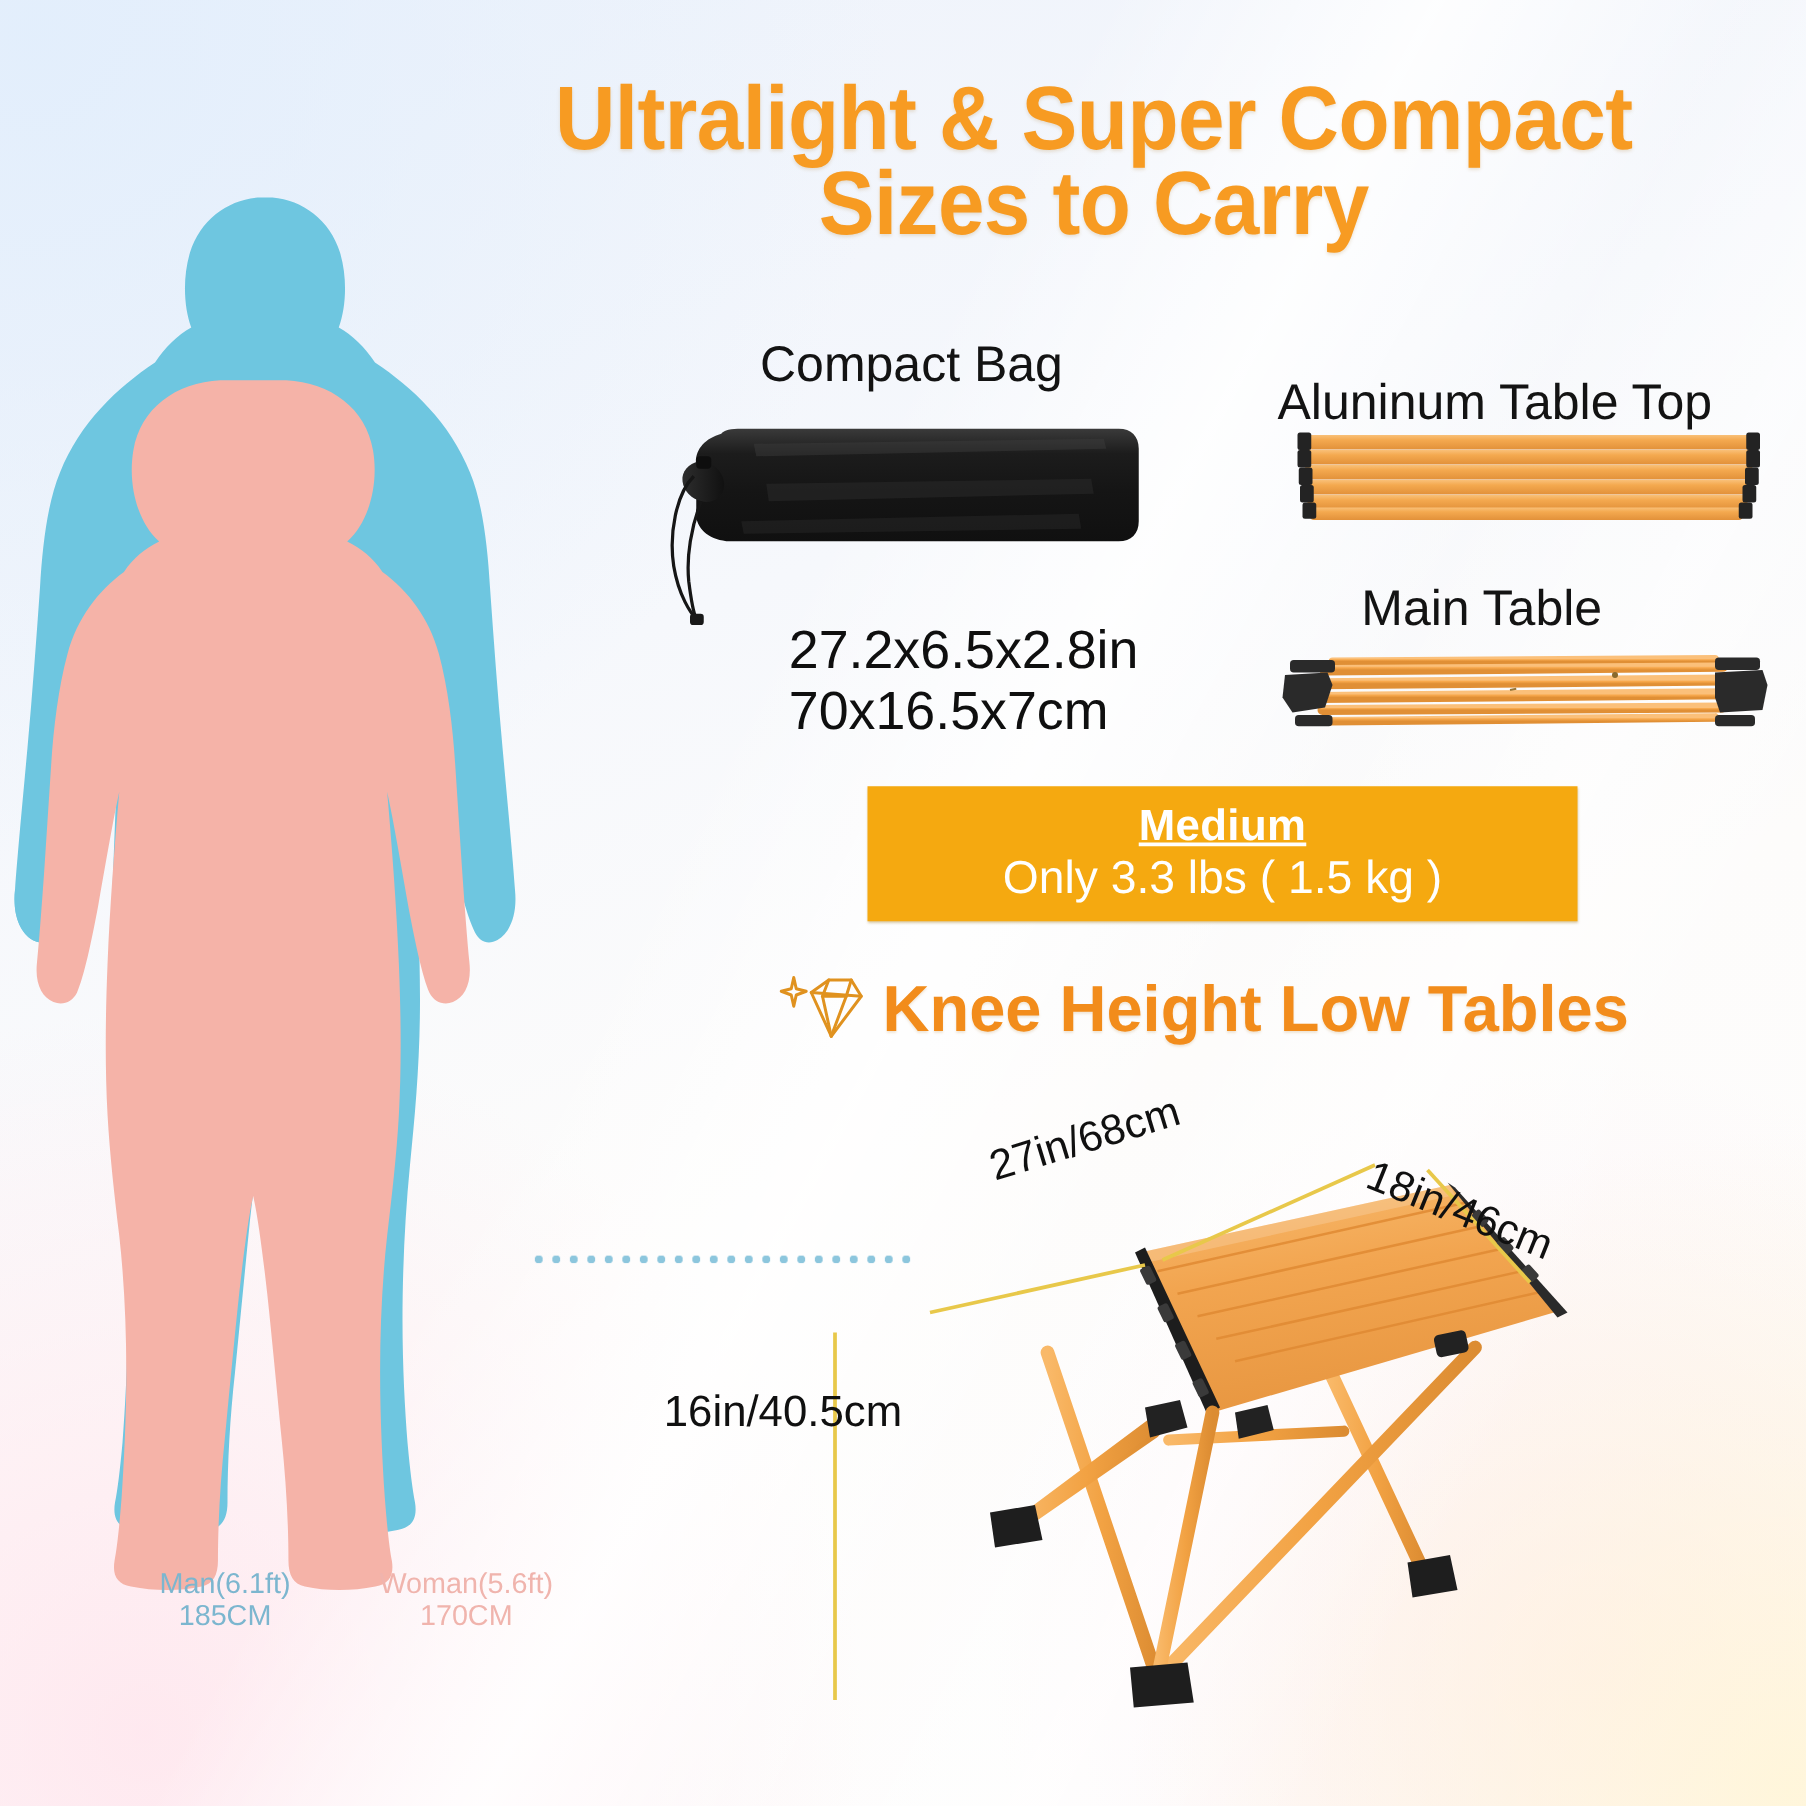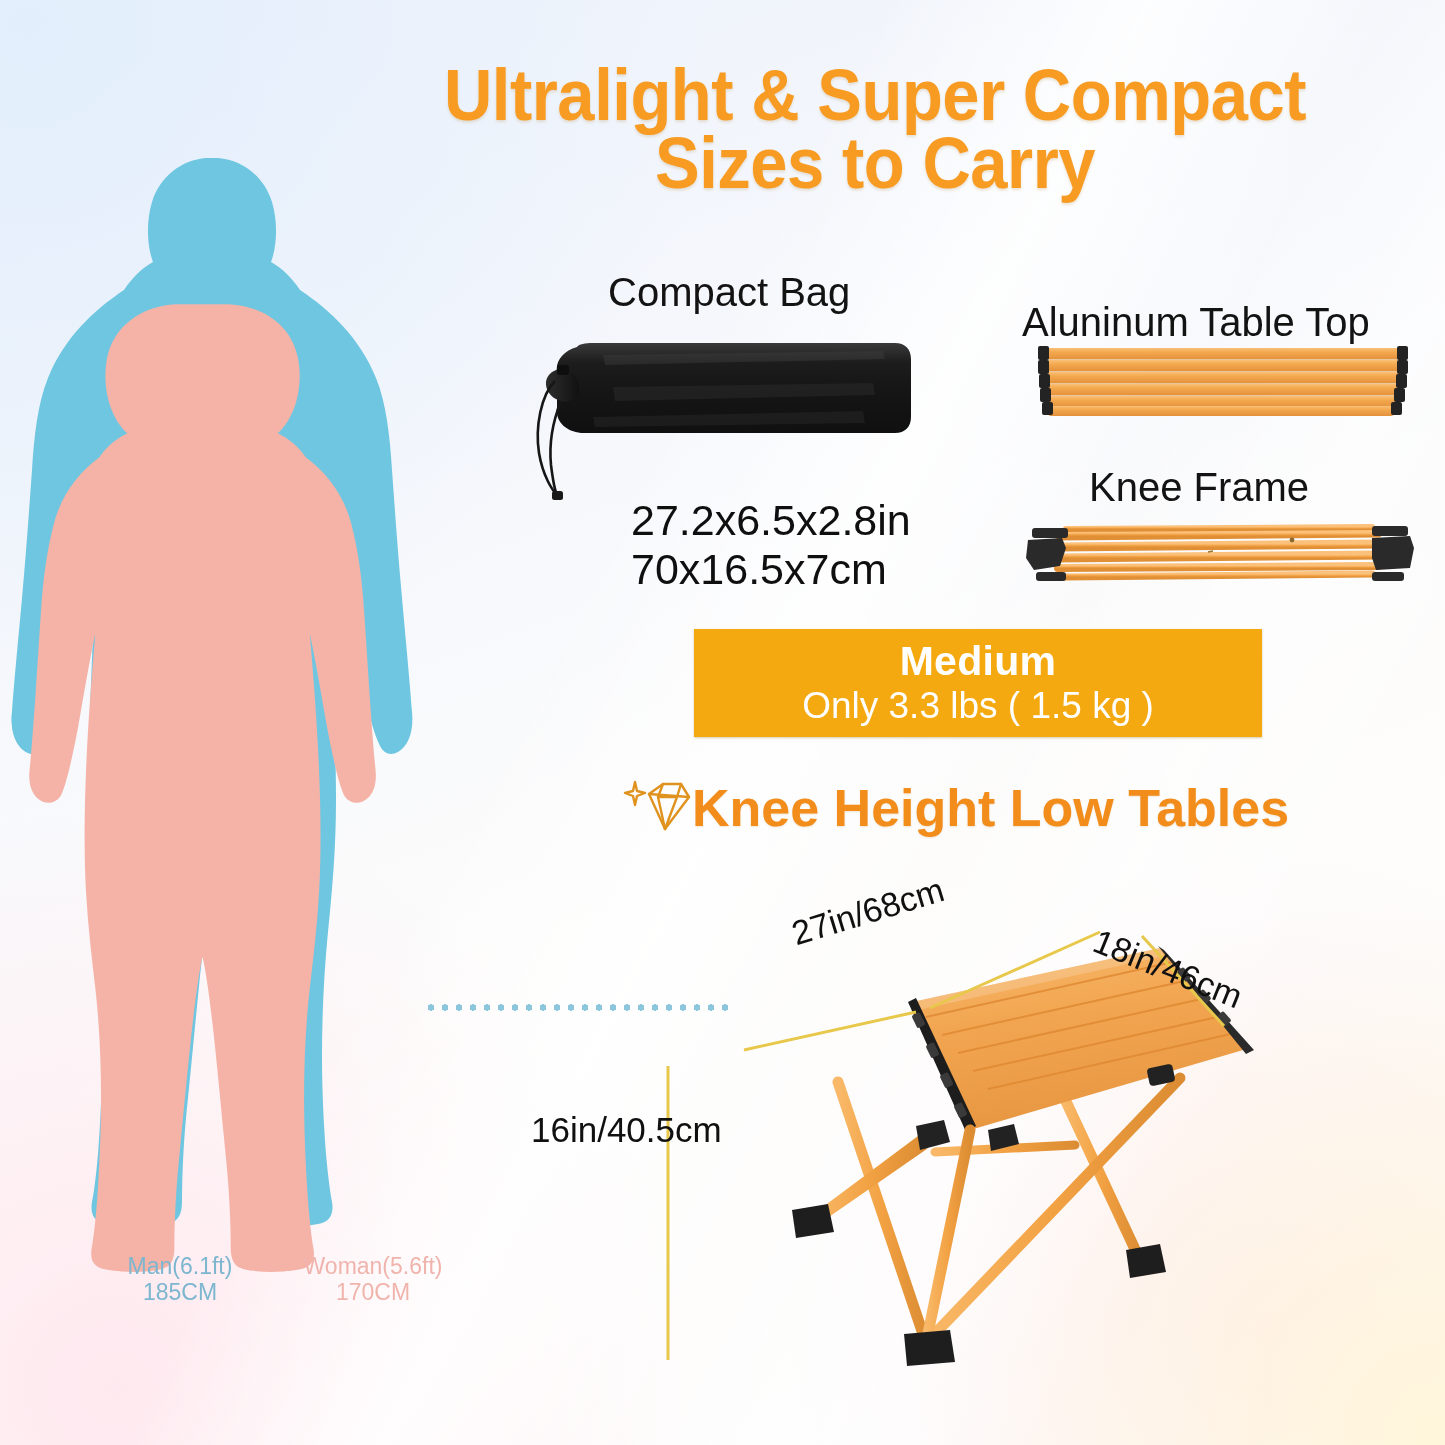--- a/index.html
+++ b/index.html
@@ -73,26 +73,26 @@
   #frame svg{display:block;}
 
   
   #badge{
     position:absolute;left:694px;top:629px;width:568px;height:108px;
     background:#F5A910;
     color:#ffffff;text-align:center;
     display:flex;flex-direction:column;justify-content:center;
     box-shadow:0 1px 2px rgba(150,110,10,.35);
   }
-  #badge .b1{font-size:41px;font-weight:bold;line-height:1.04;letter-spacing:.3px;}
+  #badge .b1{font-size:35px;font-weight:bold;line-height:1.04;letter-spacing:.3px;text-decoration:underline;}
   #badge .b2{font-size:37px;font-weight:normal;line-height:1.12;margin-top:2px;}
 
   
   #knee{
-    position:absolute;left:620px;top:777px;display:flex;align-items:center;
+    position:absolute;left:620px;top:777px;display:flex;align-items:center;gap:14px;
   }
   #knee .kicon{width:72px;height:62px;flex:0 0 auto;}
   #knee .ktext{
     color:#F28C1B;font-size:52px;font-weight:bold;white-space:nowrap;
     text-shadow:0 1px 2px rgba(180,120,40,.18);
   }
 
   
   #tablewrap{position:absolute;left:730px;top:930px;width:545px;height:460px;}
   #tablewrap svg{display:block;}
@@ -252,21 +252,21 @@
         <rect x="14" y="62" width="11" height="13" rx="2"></rect>
         <rect x="369" y="6" width="11" height="14" rx="2"></rect>
         <rect x="369" y="20" width="11" height="14" rx="2"></rect>
         <rect x="368" y="34" width="11" height="14" rx="2"></rect>
         <rect x="366" y="48" width="11" height="14" rx="2"></rect>
         <rect x="363" y="62" width="11" height="13" rx="2"></rect>
       </g>
     </svg>
   </div>
 
-  <div class="part-cap" id="cap-frame">Knee Frame</div>
+  <div class="part-cap" id="cap-frame">Main Table</div>
   <div id="frame">
     <svg viewBox="0 0 400 74" xmlns="http://www.w3.org/2000/svg">
       <defs>
         <linearGradient id="tube" x1="0" y1="0" x2="0" y2="1">
           <stop offset="0%" stop-color="#FBC07A"></stop>
           <stop offset="40%" stop-color="#F7A84C"></stop>
           <stop offset="100%" stop-color="#E08F35"></stop>
         </linearGradient>
       </defs>
       <g stroke-linecap="round" fill="none">

